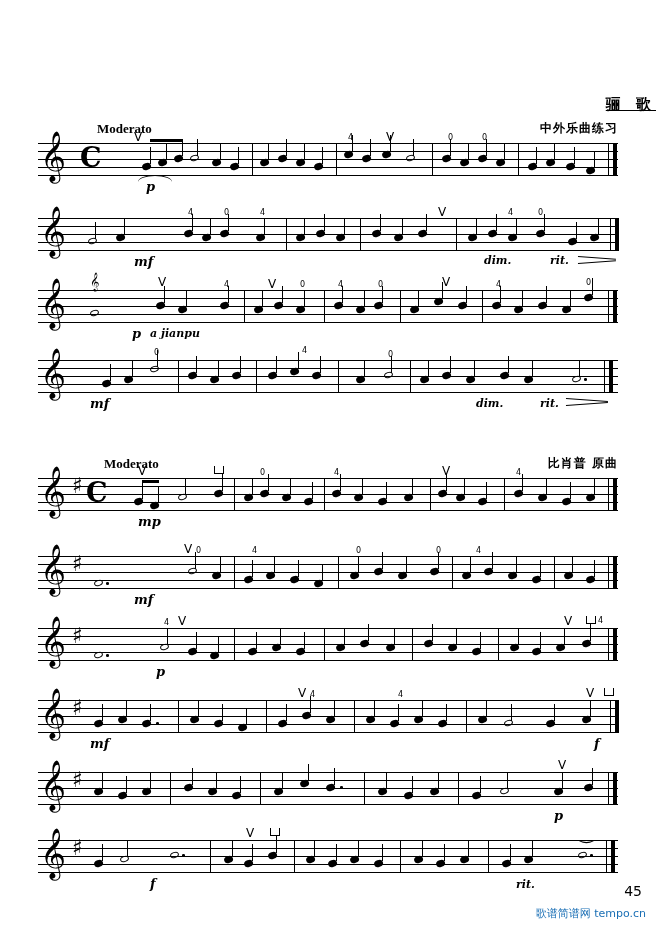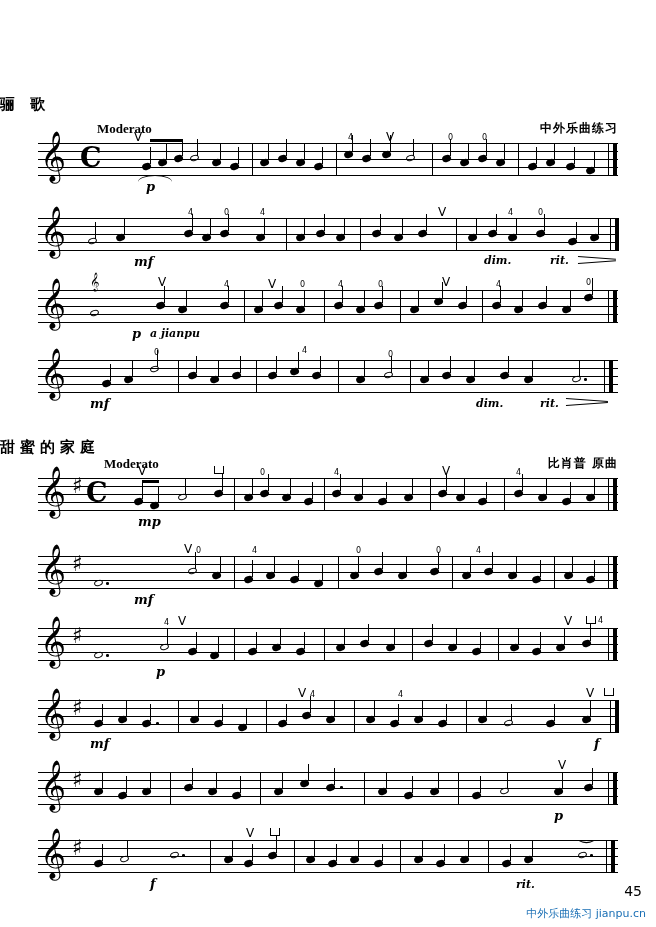--- a/index.html
+++ b/index.html
@@ -16,25 +16,26 @@
   .page-title{
     position:absolute;top:30px;left:0;width:656px;
     text-align:center;
     font-family:"DejaVu Sans", sans-serif;
     font-weight:bold;
     font-size:24px;
     letter-spacing:6px;
   }
 
   .song-title{
-    position:absolute;width:656px;left:0;text-align:left;
+    position:absolute;width:656px;left:0;text-align:right;
     font-family:"DejaVu Sans", sans-serif;
     font-weight:bold;
     font-size:15px;
     letter-spacing:5px;
+    text-decoration:underline;
   }
   .composer{
     position:absolute;right:38px;
     font-family:"DejaVu Sans", sans-serif;
     font-size:12px;
     font-weight:bold;
     letter-spacing:1px;
   }
   .tempo{
     position:absolute;
@@ -373,21 +374,20 @@
       <div class="stem" style="left:494px;top:0px;height:17px;"></div>
     <div class="nh hollow" style="left:534px;top:16px;"></div>
       <div class="stem" style="left:541px;top:0px;height:17px;"></div>
     <div class="dot" style="left:546px;top:18px;"></div>
     <div class="endbar" style="left:566px;">
         <i class="thin"></i>
         <i class="thick"></i>
       </div>
   </div>
 
-  <div class="song-title" style="top:438px;">甜蜜的家庭</div>
   <div class="composer" style="top:455px;">比肖普  原曲</div>
   <div class="tempo" style="top:456px;left:104px;">Moderato</div>
 
   <div class="system" style="top:478px;">
     <div class="staff">
       <div class="ln"></div>
         <div class="ln"></div>
         <div class="ln"></div>
         <div class="ln"></div>
         <div class="ln"></div>
@@ -740,15 +740,15 @@
     <div class="fermata" style="left:542px;top:-14px;">‿</div>
     <div class="nh hollow" style="left:540px;top:12px;"></div>
       <div class="dot" style="left:552px;top:14px;"></div>
     <div class="endbar" style="left:568px;">
         <i class="thin"></i>
         <i class="thick"></i>
       </div>
   </div>
 
   <div class="page-num">45</div>
-  <div class="site-mark">中外乐曲练习 jianpu.cn</div>
+  <div class="site-mark">歌谱简谱网 tempo.cn</div>
 
 </div>
 
 </body></html>

